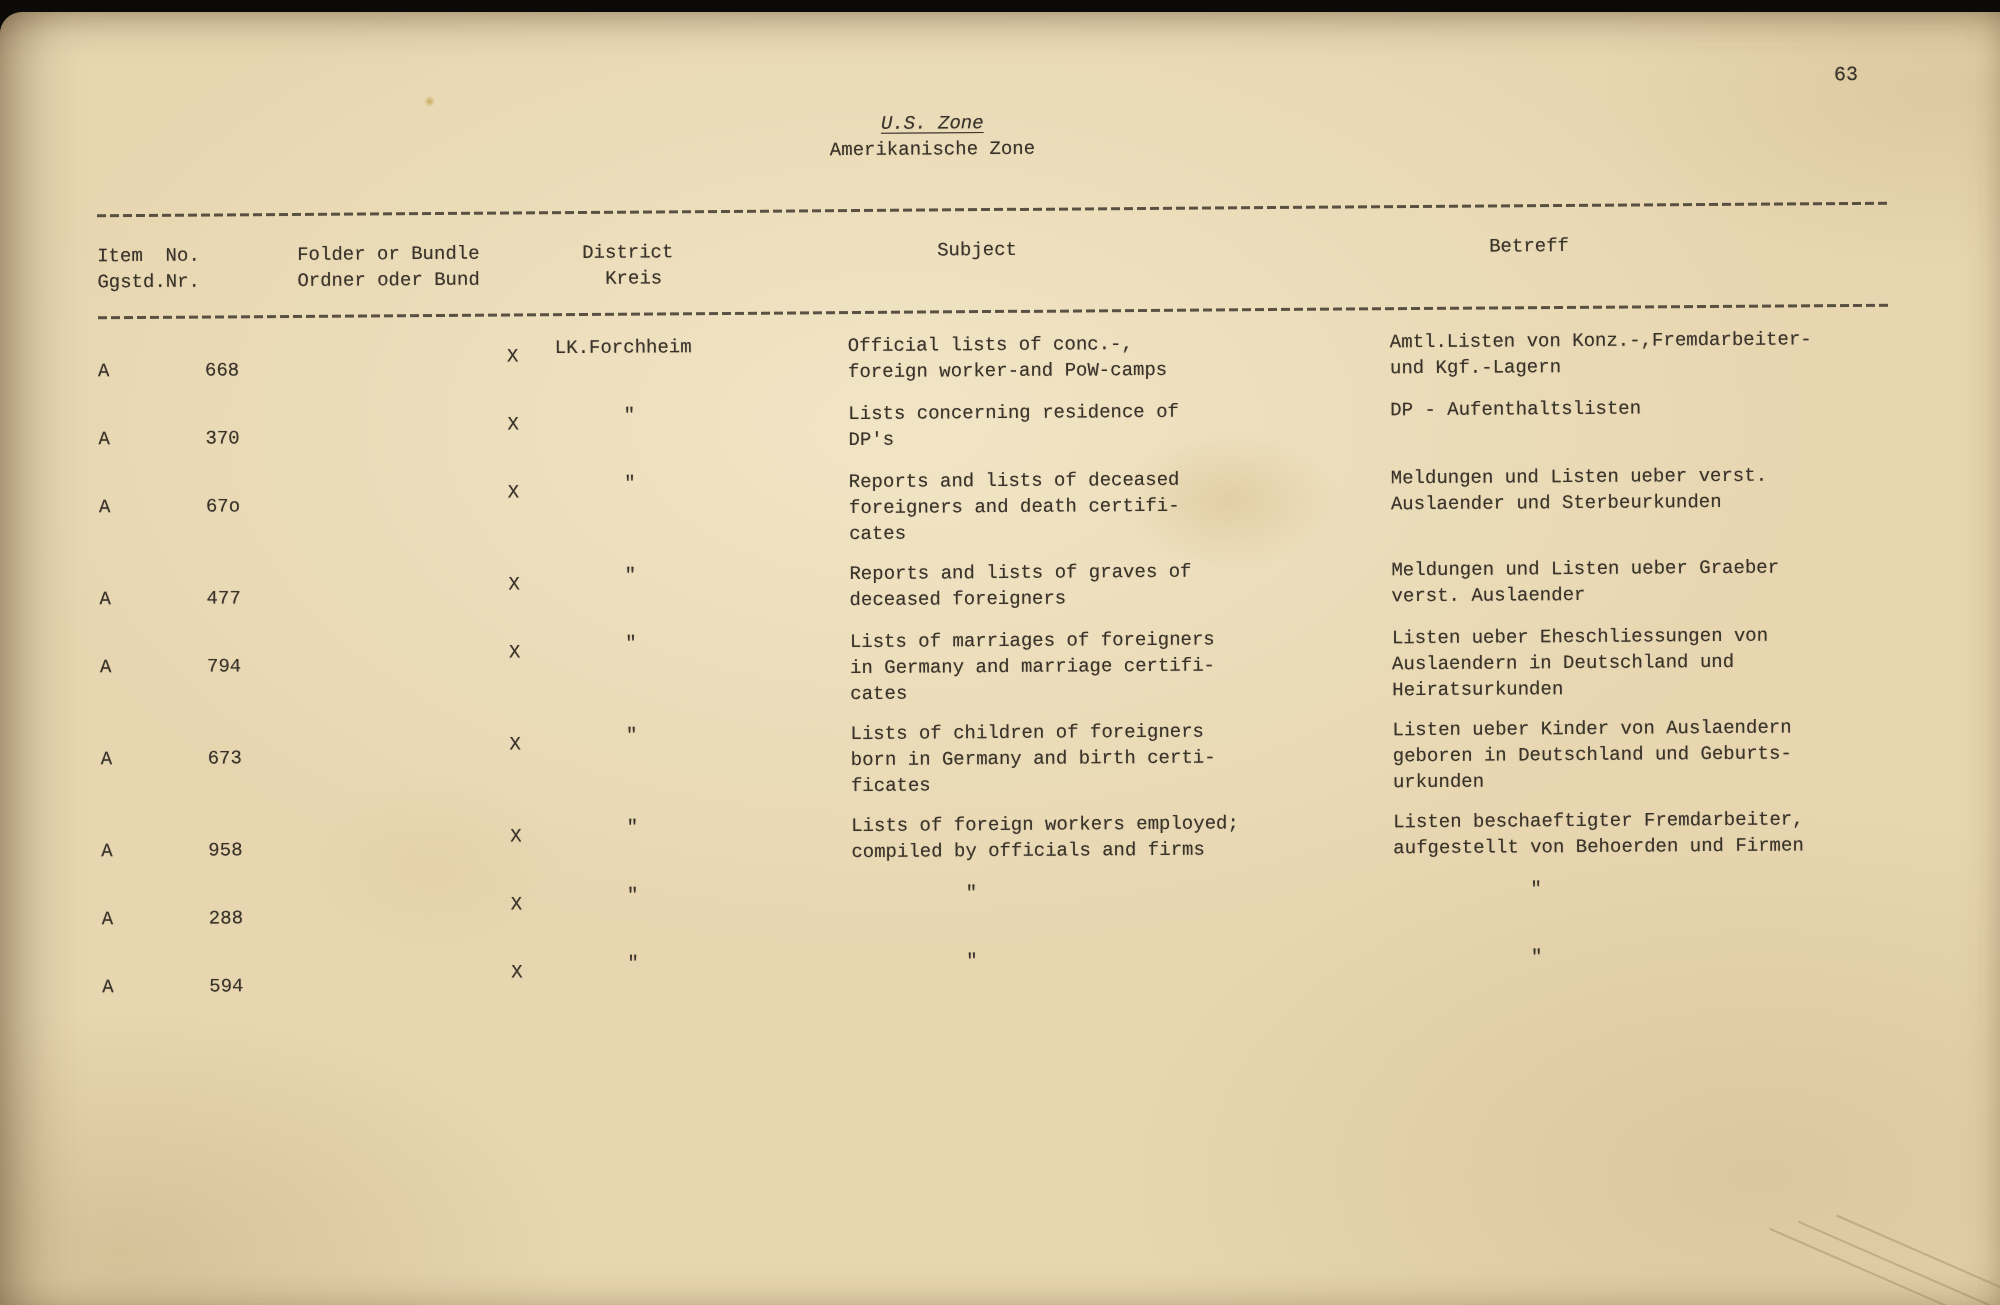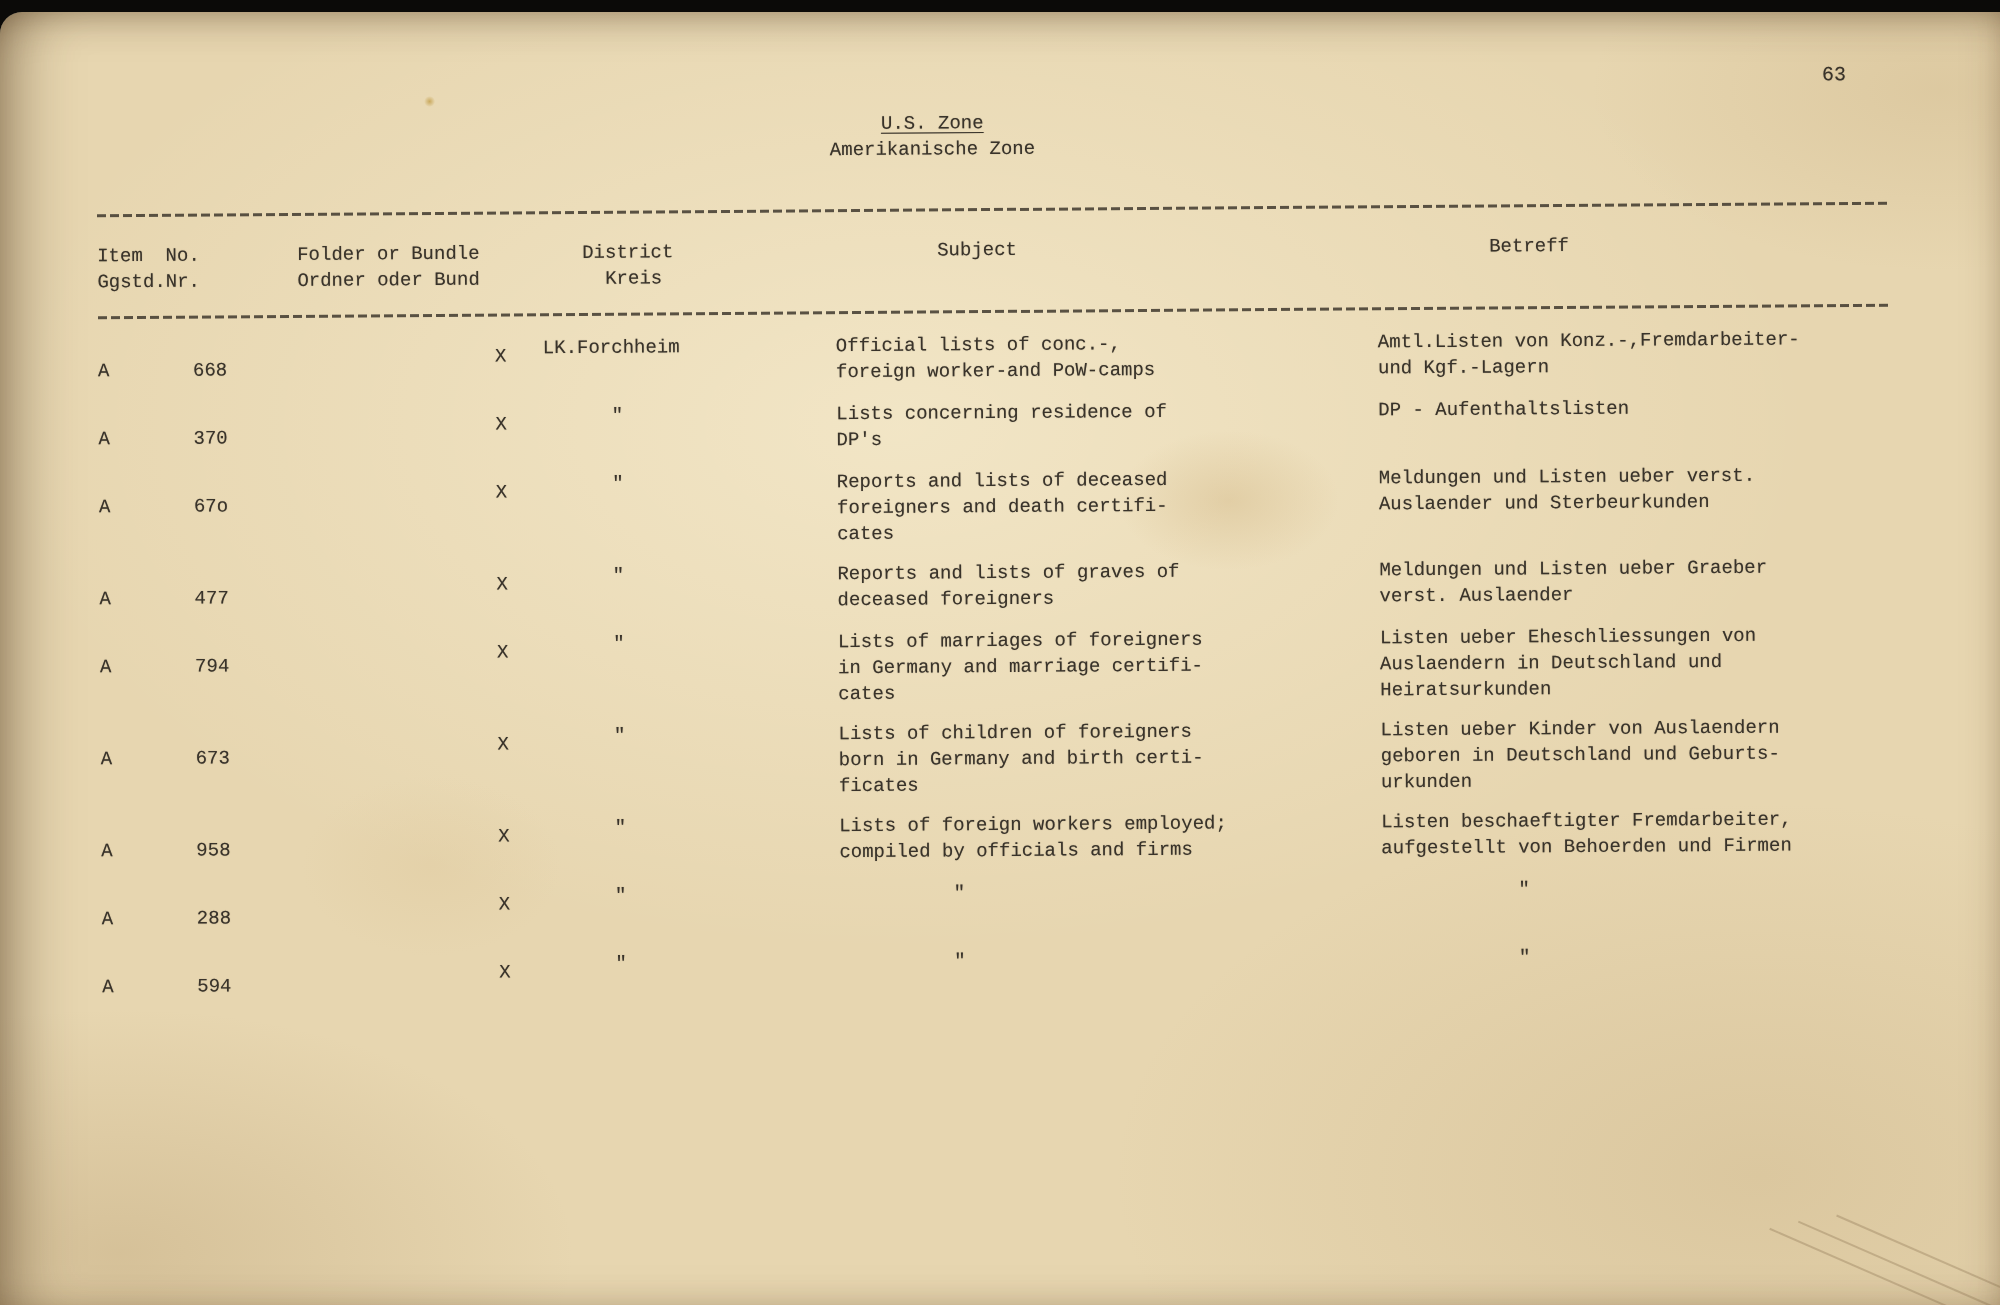--- a/index.html
+++ b/index.html
@@ -58,34 +58,35 @@
   .page-stack { position: absolute; right: 6px; bottom: 6px; width: 280px; height: 140px; }
   .page-stack .edge-line {
     position: absolute; right: -30px; height: 2px;
     background: rgba(120, 95, 60, 0.28); transform: rotate(24deg);
   }
   .page-stack .e1 { bottom: 36px; width: 200px; }
   .page-stack .e2 { bottom: 22px; width: 240px; }
   .page-stack .e3 { bottom: 9px;  width: 270px; }
 
   .page-number {
-    position: absolute; top: 56px; right: 150px;
+    position: absolute; top: 56px; right: 138px;
     font-size: 20px;
   }
 
   .title-block {
     position: absolute; top: 98px; left: 0; right: 0;
     text-align: center;
     transform: translateX(-64px);
   }
   .zone-title {
     display: inline-block;
     text-decoration: underline;
     text-underline-offset: 4px;
     font-size: 19px;
+    font-style: italic;
   }
   .zone-subtitle { font-size: 19px; }
 
   .dashed-rule {
     position: absolute; left: 100px; right: 106px; height: 3px;
     background: repeating-linear-gradient(to right, #3f382d 0 9px, transparent 9px 13px);
     opacity: 0.85;
   }
   .rule-top { top: 196px; }
   .rule-headers { top: 298px; }
@@ -104,21 +105,21 @@
   .table-body {
     position: absolute; top: 320px; left: 100px; right: 40px;
   }
   .row {
     display: flex; align-items: flex-start;
     min-height: 54px;
     margin-bottom: 14px;
   }
   .cell { white-space: pre-wrap; box-sizing: border-box; }
   .c-item     { width: 95px;  padding-top: 20px; }
-  .c-no       { width: 105px; padding-top: 20px; }
+  .c-no       { width: 105px; padding-top: 20px; margin-left: 12px; }
   .c-folder   { width: 245px; padding-left: 197px; padding-top: 8px; }
   .c-district { width: 290px; }
   .c-subject  { width: 545px; padding-left: 3px; }
   .c-betreff  { flex: 1; }
 </style>
 </head>
 <body>
 
 <div class="paper">
   <div class="content">

